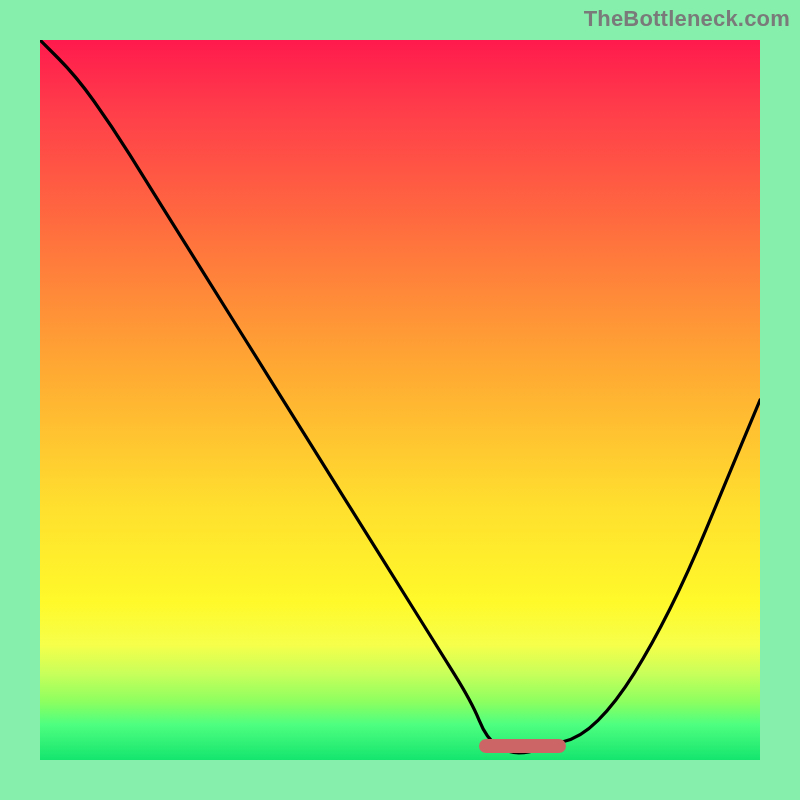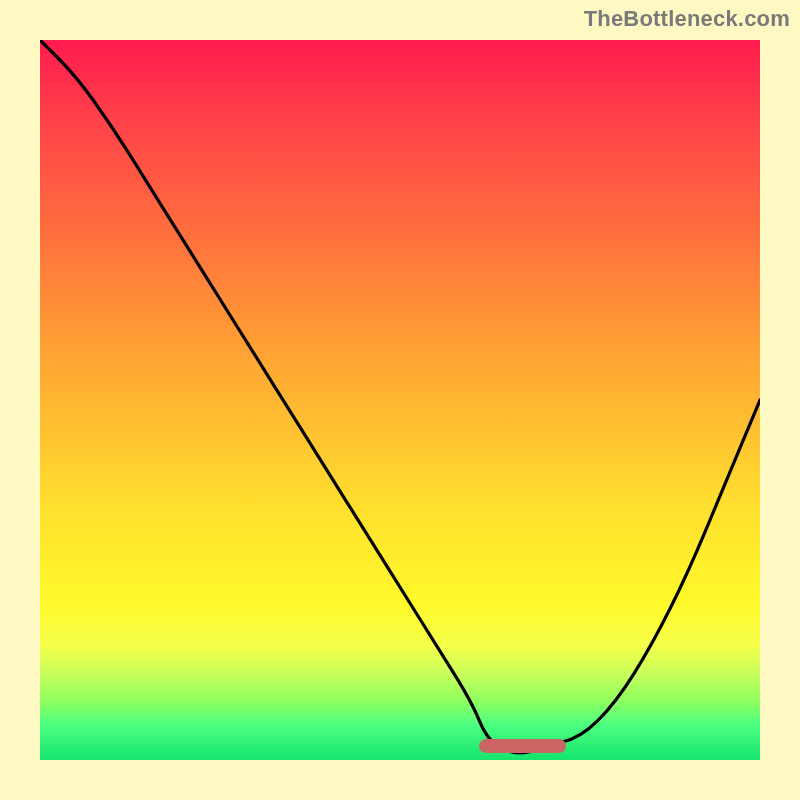--- a/index.html
+++ b/index.html
@@ -9,21 +9,21 @@
     height: 800px;
     background: #000;
     overflow: hidden;
   }
   .frame {
     position: absolute;
     left: 0;
     top: 0;
     width: 800px;
     height: 800px;
-    background: #fef9c3;
+    background: #86efac;
   }
   .plot {
     position: absolute;
     left: 40px;
     top: 40px;
     width: 720px;
     height: 720px;
     background: linear-gradient(to bottom,
       #ff1a4d 0%,
       #ff3e4a 10%,

